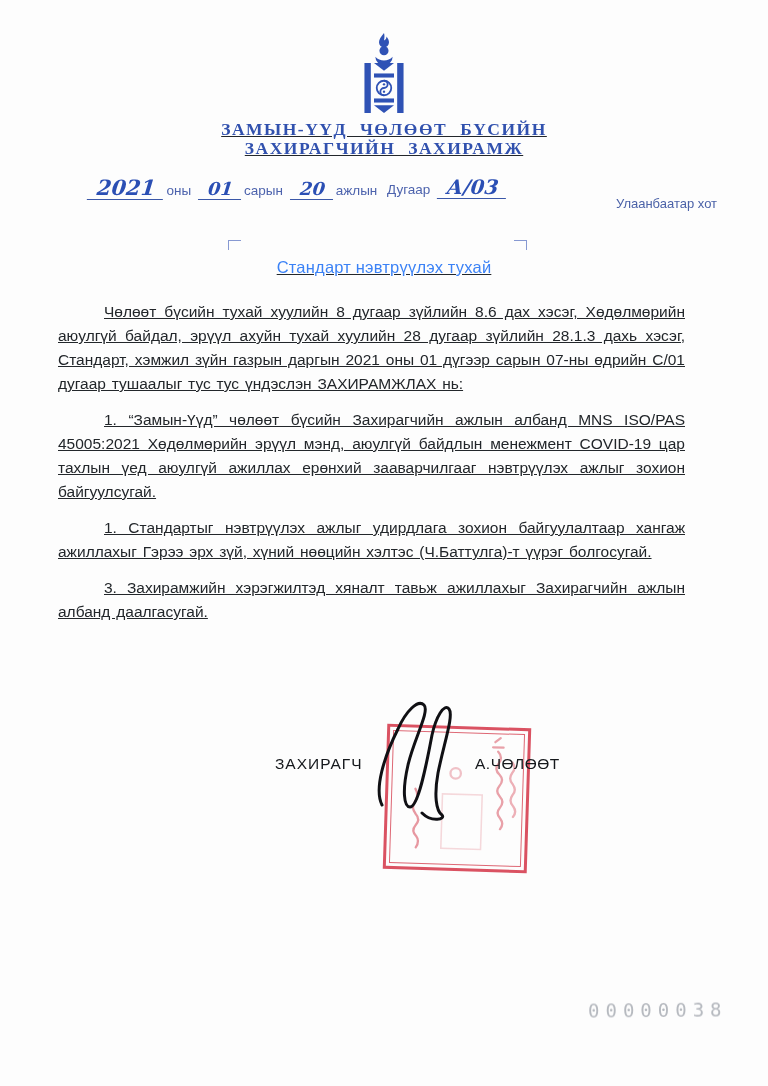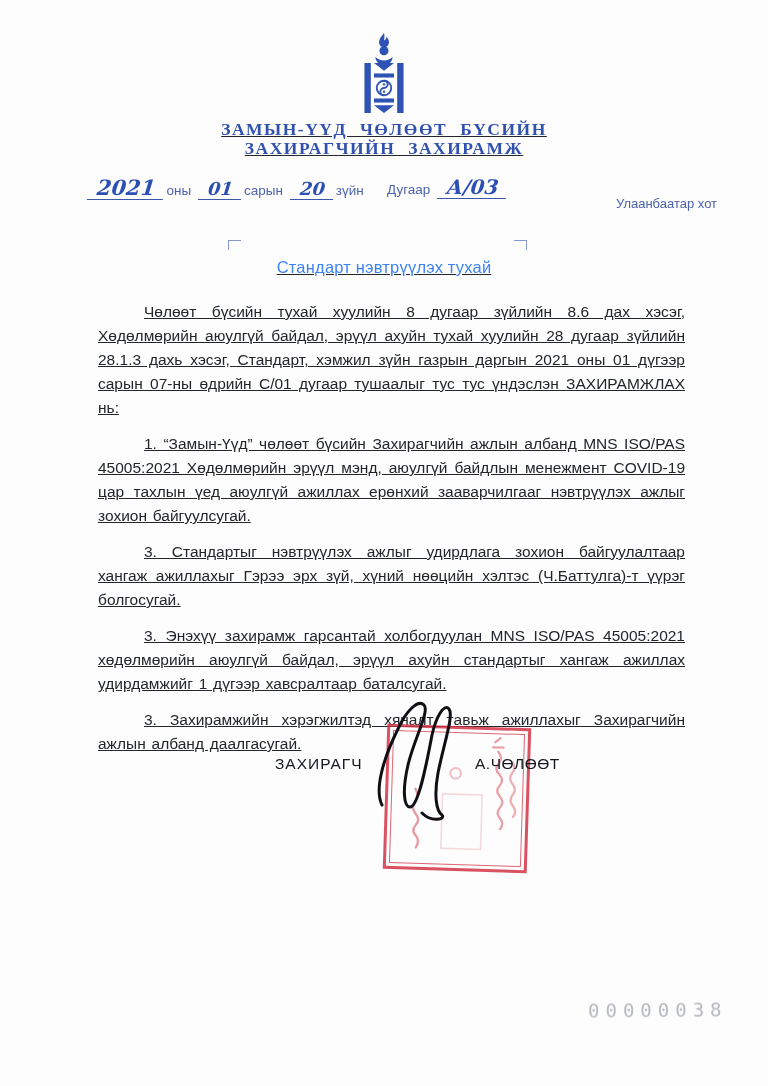--- a/index.html
+++ b/index.html
@@ -51,21 +51,21 @@
   .bm-left{left:228px;border-left:1.6px solid #7388cb;}
   .bm-right{left:514px;border-right:1.6px solid #7388cb;}
   .subject{
     text-align:center;
     font-size:16.5px;
     color:#3b82f6;
     padding-top:18px;
     letter-spacing:.2px;
   }
   
-  .body-text{padding:14px 83px 0 98px;}
+  .body-text{padding:14px 83px 0 58px;}
   .body-text p{
     margin:0 0 12px 0;
     font-size:15.5px;
     line-height:24px;
     text-align:justify;
     text-indent:46px;
     word-spacing:1.5px;
     color:#22262a;
   }
   
@@ -117,40 +117,39 @@
 
   <div class="org-name">
     <div>ЗАМЫН-ҮҮД ЧӨЛӨӨТ БҮСИЙН</div>
     <div>ЗАХИРАГЧИЙН ЗАХИРАМЖ</div>
   </div>
 
   <div class="date-row">
     <div class="dr-left">
       <span class="hw hw-year">2021</span><span class="lbl">оны</span>
       <span class="hw hw-sm">01</span><span class="lbl">сарын</span>
-      <span class="hw hw-sm">20</span><span class="lbl">зүйн</span>
+      <span class="hw hw-sm">20</span><span class="lbl">ажлын</span>
     </div>
     <div class="dr-mid">
       <span class="lbl">Дугаар</span>
       <span class="hw hw-num">А/03</span>
     </div>
     <div class="dr-right">Улаанбаатар хот</div>
   </div>
 
   <div class="subject-wrap">
     <span class="bm bm-left"></span>
     <span class="bm bm-right"></span>
     <div class="subject">Стандарт нэвтрүүлэх тухай</div>
   </div>
 
   <div class="body-text">
     <p>Чөлөөт бүсийн тухай хуулийн 8 дугаар зүйлийн 8.6 дах хэсэг, Хөдөлмөрийн аюулгүй байдал, эрүүл ахуйн тухай хуулийн 28 дугаар зүйлийн 28.1.3 дахь хэсэг, Стандарт, хэмжил зүйн газрын даргын 2021 оны 01 дүгээр сарын 07-ны өдрийн С/01 дугаар тушаалыг тус тус үндэслэн ЗАХИРАМЖЛАХ нь:</p>
     <p>1. “Замын-Үүд” чөлөөт бүсийн Захирагчийн ажлын албанд MNS ISO/PAS 45005:2021 Хөдөлмөрийн эрүүл мэнд, аюулгүй байдлын менежмент COVID-19 цар тахлын үед аюулгүй ажиллах ерөнхий зааварчилгааг нэвтрүүлэх ажлыг зохион байгуулсугай.</p>
-    <p>3. Стандартыг нэвтрүүлэх ажлыг удирдлага зохион байгуулалтаар хангаж ажиллахыг Гэрээ эрх зүй, хүний нөөцийн хэлтэс (Ч.Баттулга)-т үүрэг болгосугай.</p>
-    <p>3. Энэхүү захирамж гарсантай холбогдуулан MNS ISO/PAS 45005:2021 хөдөлмөрийн аюулгүй байдал, эрүүл ахуйн стандартыг хангаж ажиллах удирдамжийг 1 дүгээр хавсралтаар баталсугай.</p>
+    <p>1. Стандартыг нэвтрүүлэх ажлыг удирдлага зохион байгуулалтаар хангаж ажиллахыг Гэрээ эрх зүй, хүний нөөцийн хэлтэс (Ч.Баттулга)-т үүрэг болгосугай.</p>
     <p>3. Захирамжийн хэрэгжилтэд хяналт тавьж ажиллахыг Захирагчийн ажлын албанд даалгасугай.</p>
   </div>
 
   <div class="sig-block">
 
     <div class="stamp">
       <div class="stamp-inner"></div>
       <svg viewBox="0 0 132 132">
         <g stroke="#d64556" fill="none" stroke-width="2.2" stroke-linecap="round">
           <path opacity=".55" d="M26 58 q4 6 0 12 q-4 6 1 12 q5 5 0 11 q-4 5 1 10 q4 5 0 11"></path>

